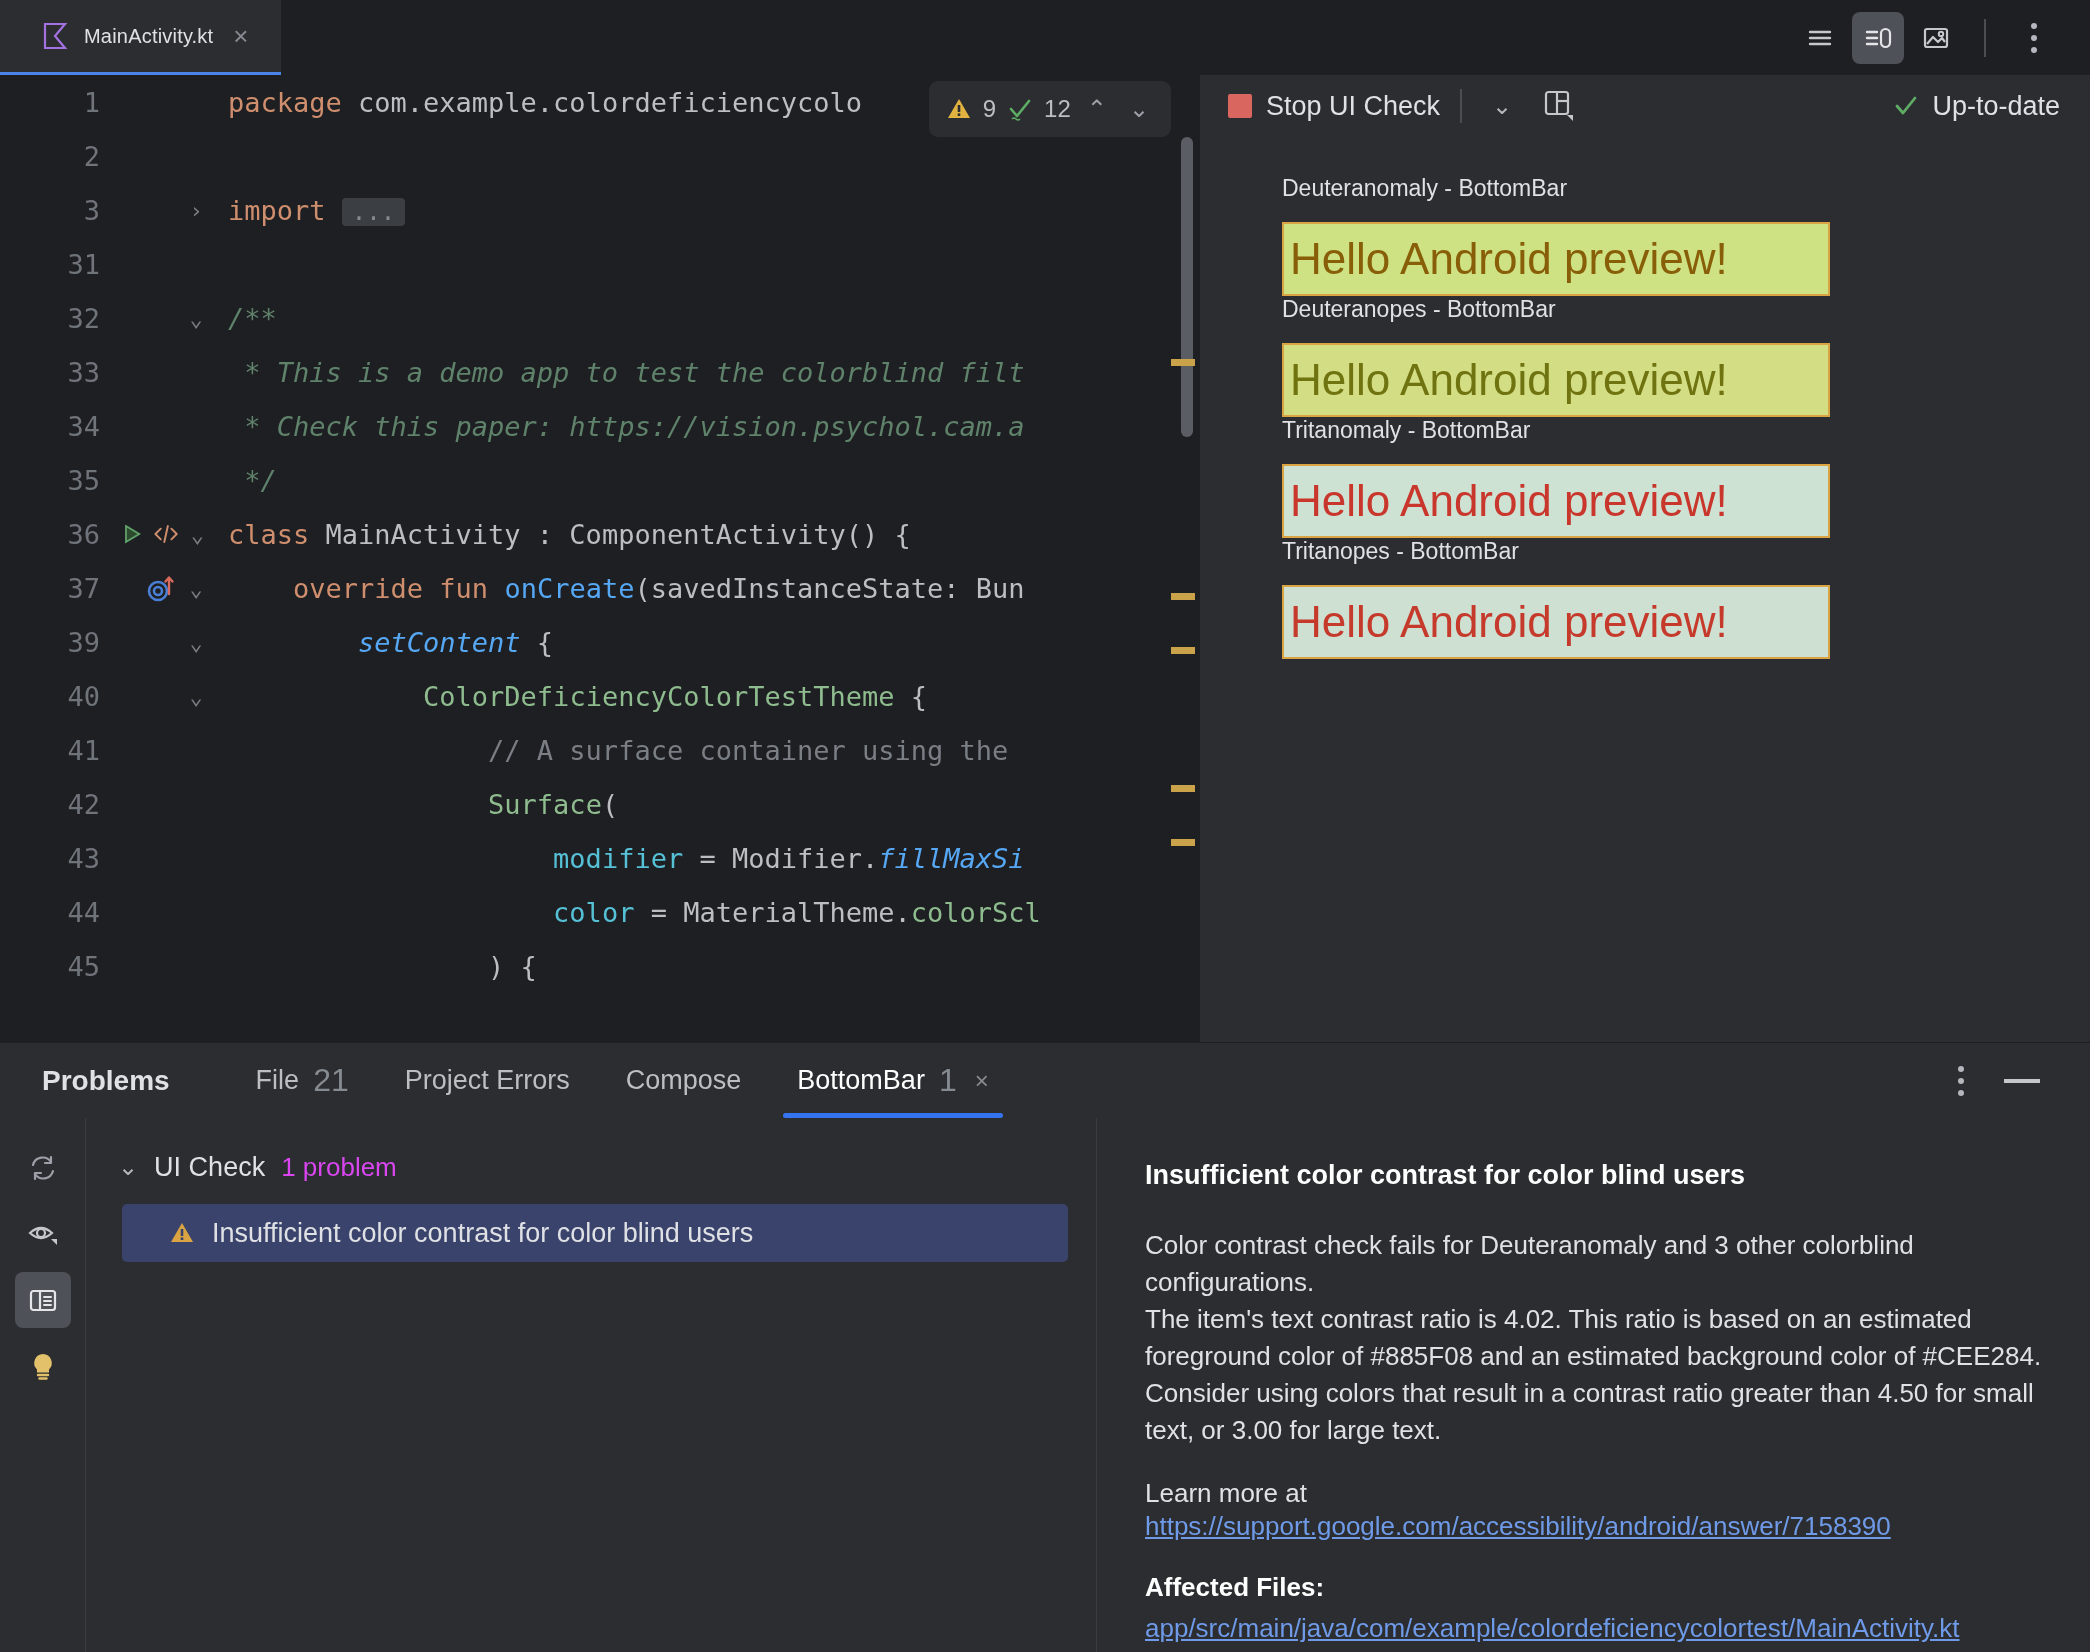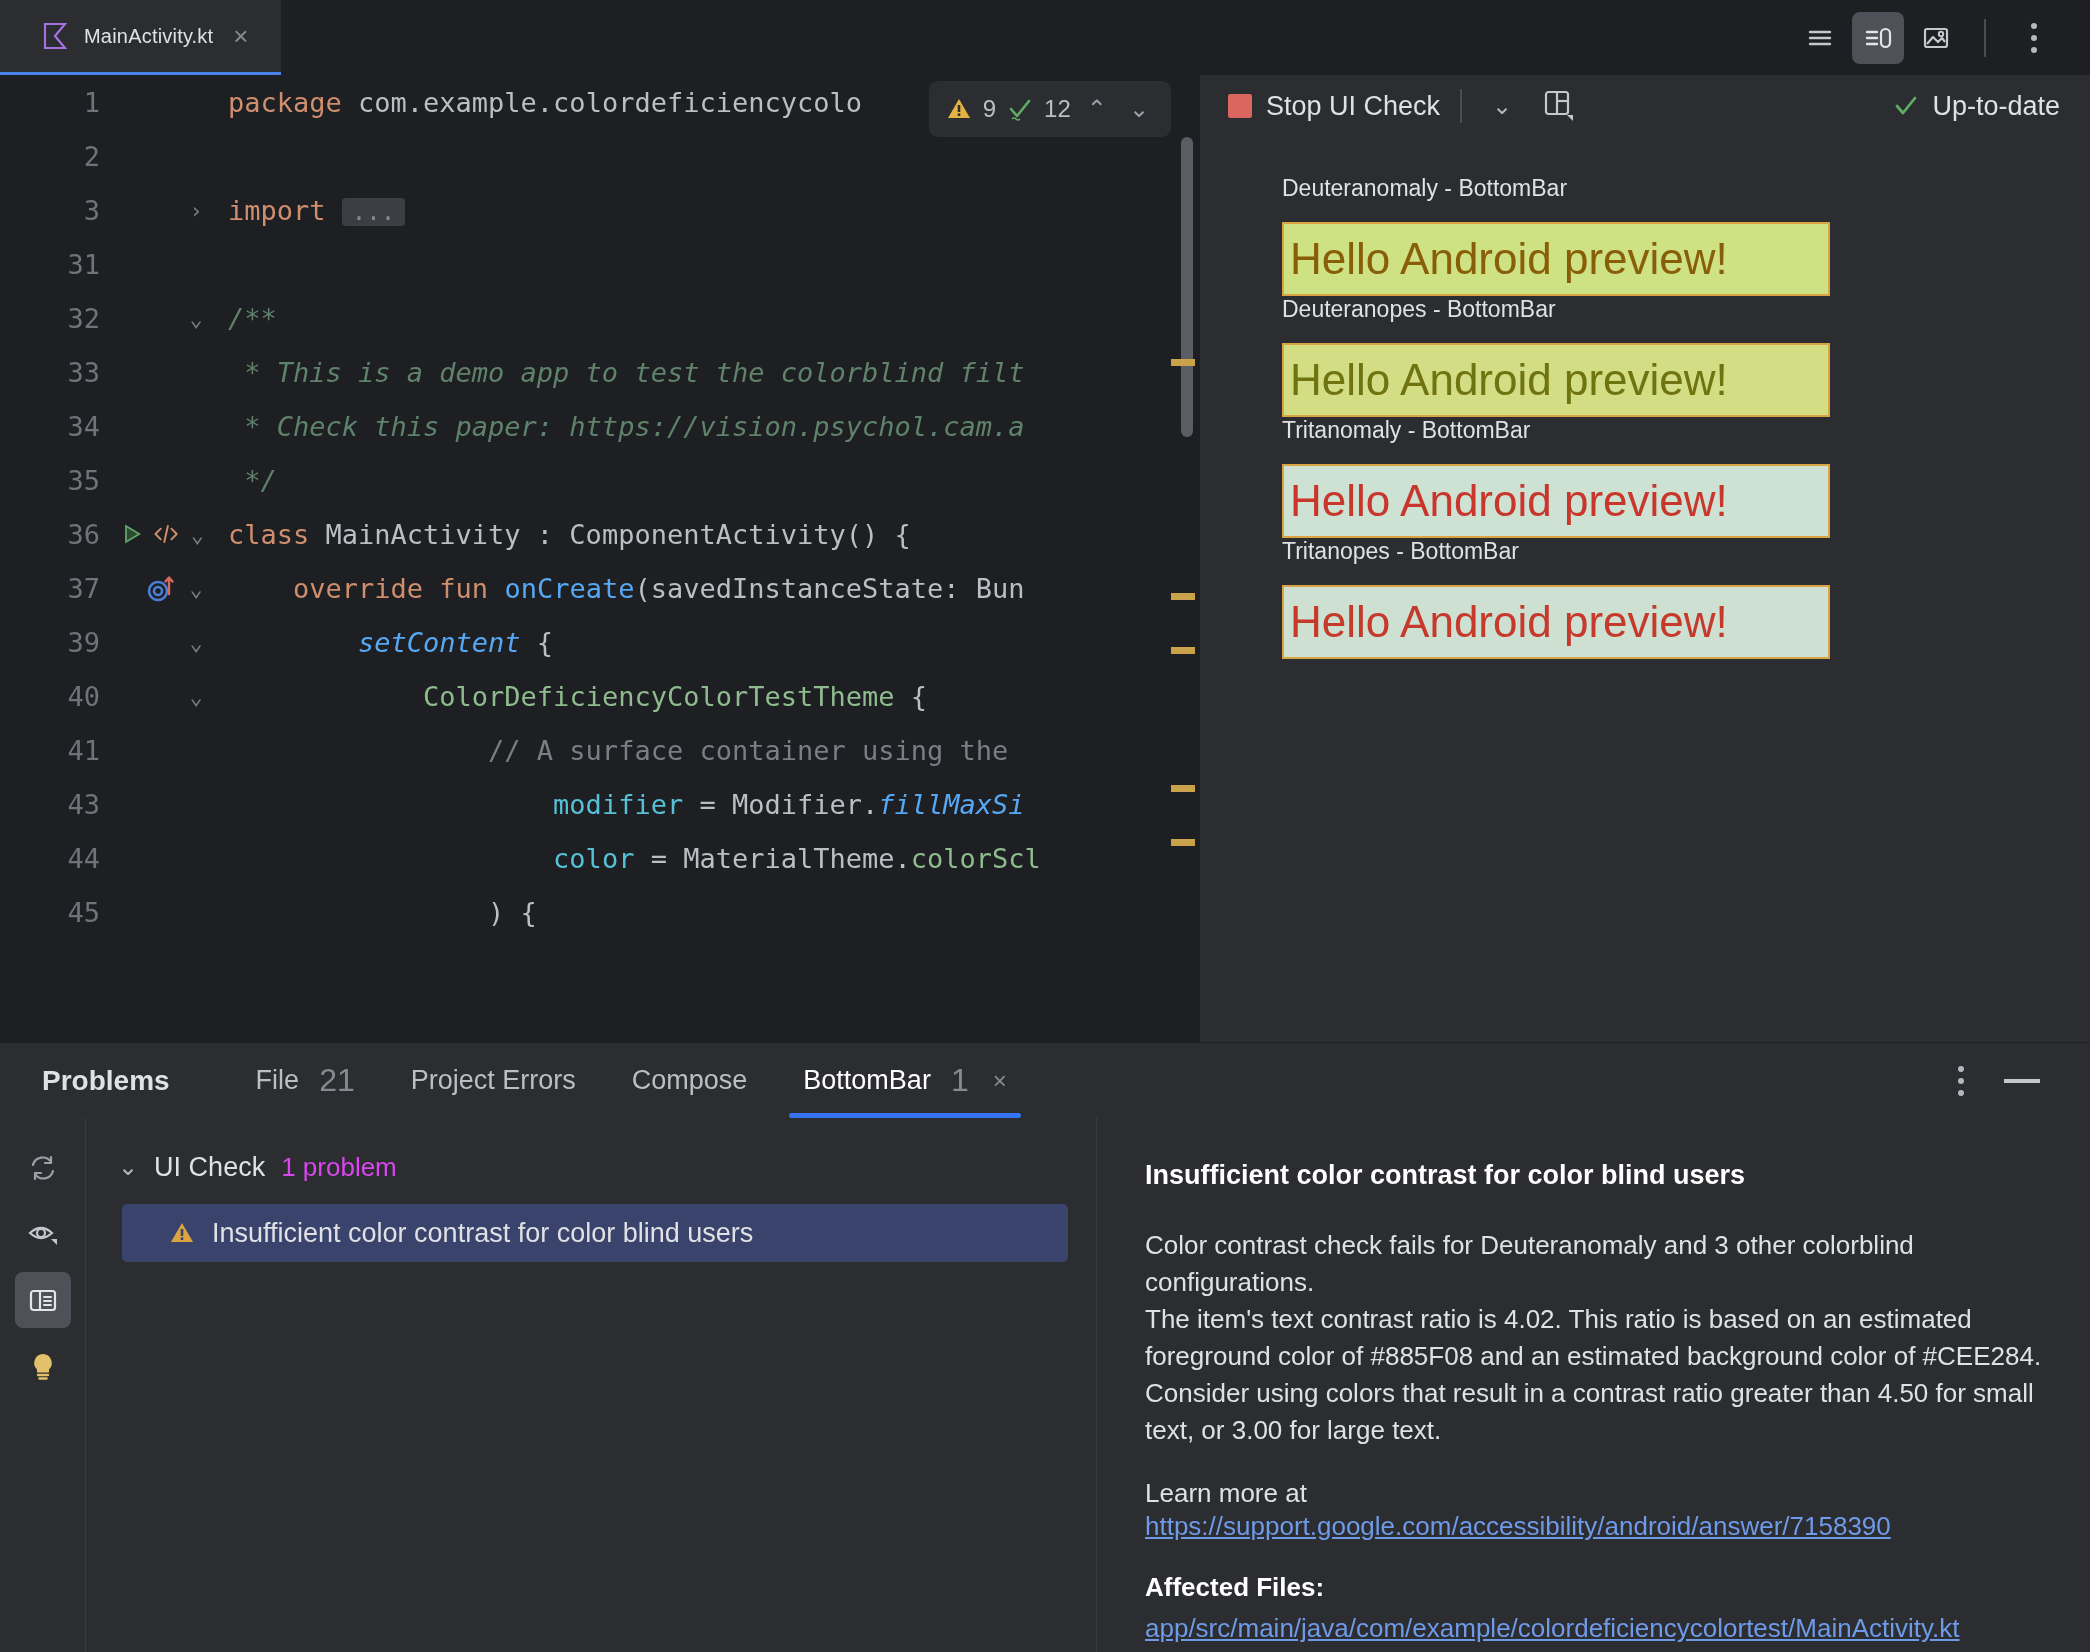--- a/index.html
+++ b/index.html
@@ -114,21 +114,21 @@
 
   
   .bottom { flex:0 0 610px; height:610px; background:#2b2d30; display:flex; flex-direction:column;
             border-top:1px solid #1e1f22; position:relative; }
   .bp-tabs {
     height:75px; flex:0 0 75px; display:flex; align-items:center;
     padding:0 42px; gap:0; position:relative;
   }
   .bp-title { color:#dfe1e5; font-size:28px; font-weight:bold; margin-right:58px; }
   .bp-tab {
-    position:relative; height:75px; display:flex; align-items:center; gap:20px;
+    position:relative; height:75px; display:flex; align-items:center; gap:14px;
     padding:8px 28px; color:#bcbec4; font-size:27px;
   }
   .bp-tab .cnt { color:#868a91; font-size:32px; }
   .bp-tab.active { color:#ffffff; }
   .bp-tab.active::after {
     content:""; position:absolute; left:14px; right:14px; bottom:0;
     height:5px; background:#3574f0; border-radius:3px;
   }
   .bp-tab .xclose { color:#868a91; font-size:24px; margin-left:4px; }
   .bp-tools { margin-left:auto; display:flex; align-items:center; gap:40px; padding-right:8px; }
@@ -238,20 +238,21 @@
                 <path d="M11 9 L5 15 L11 21 M23 9 L29 15 L23 21 M19 6 L15 24" fill="none" stroke="#cf8e6d" stroke-width="2.2" stroke-linecap="round" stroke-linejoin="round"></path>
               </svg><span class="chev">⌄</span></span><span class="codetext"><span class="k-kw">class</span> MainActivity : ComponentActivity() {</span></div>
           <div class="line"><span class="lno">37</span><span class="gutter"><svg width="34" height="32" viewBox="0 0 34 32">
                 <circle cx="14" cy="19" r="9" fill="none" stroke="#4a7fd6" stroke-width="2.6"></circle>
                 <circle cx="14" cy="19" r="4" fill="none" stroke="#4a7fd6" stroke-width="2.6"></circle>
                 <path d="M25 22 L25 6 M21.5 9.5 L25 5.5 L28.5 9.5" fill="none" stroke="#d86a5e" stroke-width="2.4" stroke-linecap="round" stroke-linejoin="round"></path>
               </svg><span class="chev">⌄</span></span><span class="codetext">    <span class="k-kw">override</span> <span class="k-kw">fun</span> <span class="k-fn">onCreate</span>(savedInstanceState: Bun</span></div>
           <div class="line"><span class="lno">39</span><span class="gutter"><span class="chev">⌄</span></span><span class="codetext">        <span class="k-fni">setContent</span> {</span></div>
           <div class="line"><span class="lno">40</span><span class="gutter"><span class="chev">⌄</span></span><span class="codetext">            <span class="k-cls">ColorDeficiencyColorTestTheme</span> {</span></div>
           <div class="line"><span class="lno">41</span><span class="gutter"></span><span class="codetext"><span class="k-cmt">                // A surface container using the</span></span></div>
+          <div class="line"><span class="lno">42</span><span class="gutter"></span><span class="codetext">                <span class="k-cls">Surface</span>(</span></div>
           <div class="line"><span class="lno">43</span><span class="gutter"></span><span class="codetext">                    <span class="k-par">modifier</span> = Modifier.<span class="k-fni">fillMaxSi</span></span></div>
           <div class="line"><span class="lno">44</span><span class="gutter"></span><span class="codetext">                    <span class="k-par">color</span> = MaterialTheme.<span class="k-cls">colorScl</span></span></div>
           <div class="line"><span class="lno">45</span><span class="gutter"></span><span class="codetext">                ) {</span></div>
         </div>
 
       <div class="editor-scrollbar"></div>
 
       <div class="right-marks">
         <div class="rmark" style="top:284px"></div>
         <div class="rmark" style="top:518px"></div>

